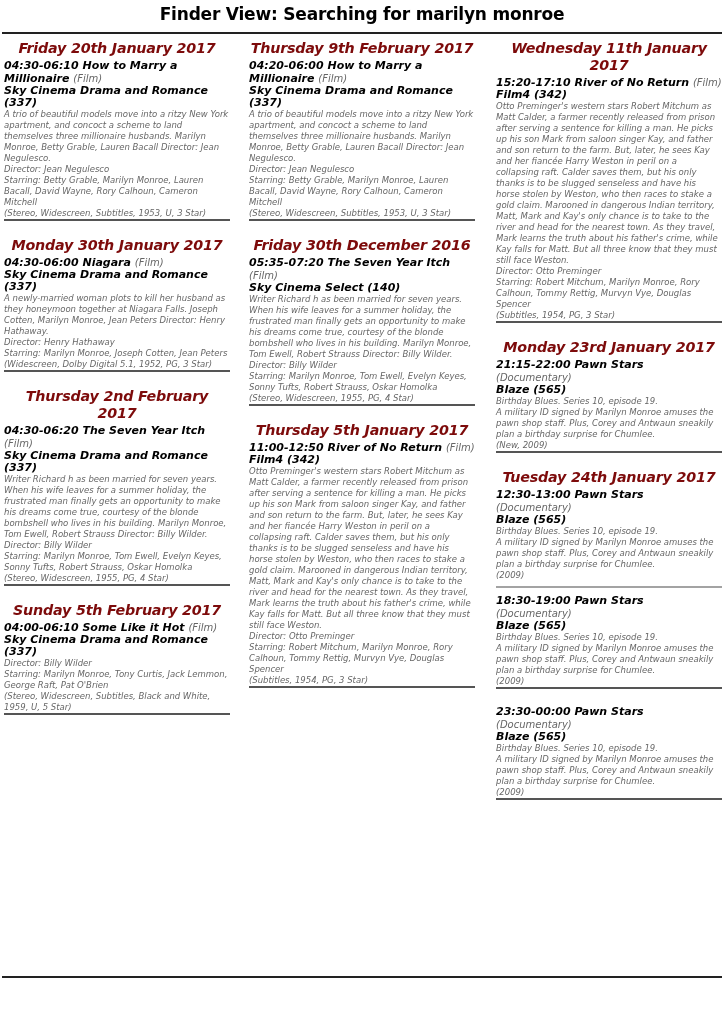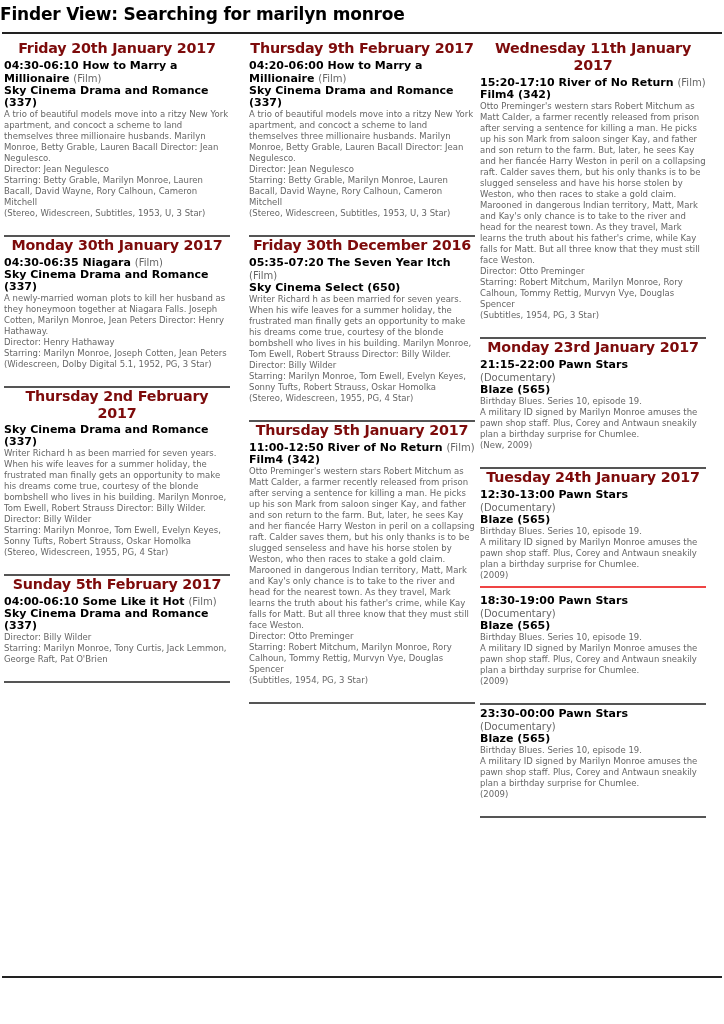--- a/index.html
+++ b/index.html
@@ -1,33 +1,33 @@
 <!DOCTYPE html>
 <html><head>
 <meta charset="utf-8">
 <style>
   html, body { margin: 0; padding: 0; background: #ffffff; }
   body { width: 724px; height: 1024px; position: relative; overflow: hidden;
          font-family: "DejaVu Sans", sans-serif; color: #000; }
-  .page-title { position: absolute; top: 4px; left: 0; width: 724px; text-align: left;
+  .page-title { position: absolute; top: 4px; left: 0; width: 724px; text-align: center;
          font-family: "DejaVu Sans", sans-serif; font-weight: bold; font-size: 17px; letter-spacing: -0.2px; }
   .top-rule { position: absolute; top: 32px; left: 2px; width: 720px; height: 2px; background: #222; }
   .columns { position: absolute; top: 40px; left: 0; width: 724px; }
   .col { position: absolute; top: 0; }
   .col-1 { left: 4px; width: 226px; }
   .col-2 { left: 249px; width: 226px; }
-  .col-3 { left: 480px; width: 226px; }
-  .entry { padding-bottom: 16px; border-bottom: 2px solid #555; margin-bottom: 0; }
+  .col-3 { left: 496px; width: 226px; }
+  .entry { padding-bottom: 0; border-bottom: 2px solid #555; margin-bottom: 16px; font-style: italic; }
   .day { color: #7d0b0b; font-weight: bold; font-size: 14.3px; line-height: 17px; text-align: center; letter-spacing: -0.2px; }
   .prog { margin-top: 2px; }
   .prog-title { font-weight: bold; font-size: 11px; line-height: 13px; }
   .genre { font-weight: normal; font-size: 10px; color: #666; }
   .channel { font-weight: bold; font-size: 11px; line-height: 12px; }
   .desc { font-size: 8.5px; line-height: 11px; color: #666; }
-  .subprog { border-top: 2px solid #ef4444; margin-top: 5px; padding-top: 6px; }
+  .subprog { border-top: 2px solid #a3a3a3; margin-top: 5px; padding-top: 6px; }
   .bottom-rule { position: absolute; top: 976px; left: 2px; width: 720px; height: 2px; background: #222; }
   .footer { position: absolute; top: 1044px; left: 40px; width: 644px; text-align: center;
             font-size: 12.5px; line-height: 15px; color: #555; margin-top: 33px; }
 </style>
 </head>
 <body>
 
 <div class="page-title">Finder View: Searching for marilyn monroe</div>
 <div class="top-rule"></div>
 
@@ -40,65 +40,67 @@
           <div class="channel">Sky Cinema Drama and Romance (337)</div>
           <div class="desc">A trio of beautiful models move into a ritzy New York apartment, and concoct a scheme to land themselves three millionaire husbands. Marilyn Monroe, Betty Grable, Lauren Bacall Director: Jean Negulesco.</div>
           <div class="desc">Director: Jean Negulesco</div>
           <div class="desc">Starring: Betty Grable, Marilyn Monroe, Lauren Bacall, David Wayne, Rory Calhoun, Cameron Mitchell</div>
           <div class="desc">(Stereo, Widescreen, Subtitles, 1953, U, 3 Star)</div>
         </div>
       </div>
       <div class="entry">
         <div class="day">Monday 30th January 2017</div>
         <div class="prog">
-          <div class="prog-title"><span>04:30-06:35 Niagara</span> <span class="genre">(Film)</span></div>
+          <div class="prog-title"><span>04:30-06:00 Niagara</span> <span class="genre">(Film)</span></div>
           <div class="channel">Sky Cinema Drama and Romance (337)</div>
           <div class="desc">A newly-married woman plots to kill her husband as they honeymoon together at Niagara Falls. Joseph Cotten, Marilyn Monroe, Jean Peters Director: Henry Hathaway.</div>
           <div class="desc">Director: Henry Hathaway</div>
           <div class="desc">Starring: Marilyn Monroe, Joseph Cotten, Jean Peters</div>
           <div class="desc">(Widescreen, Dolby Digital 5.1, 1952, PG, 3 Star)</div>
         </div>
       </div>
       <div class="entry">
         <div class="day">Thursday 2nd February 2017</div>
         <div class="prog">
+          <div class="prog-title"><span>04:30-06:20 The Seven Year Itch</span> <span class="genre">(Film)</span></div>
           <div class="channel">Sky Cinema Drama and Romance (337)</div>
           <div class="desc">Writer Richard h as been married for seven years. When his wife leaves for a summer holiday, the frustrated man finally gets an opportunity to make his dreams come true, courtesy of the blonde bombshell who lives in his building. Marilyn Monroe, Tom Ewell, Robert Strauss Director: Billy Wilder.</div>
           <div class="desc">Director: Billy Wilder</div>
           <div class="desc">Starring: Marilyn Monroe, Tom Ewell, Evelyn Keyes, Sonny Tufts, Robert Strauss, Oskar Homolka</div>
           <div class="desc">(Stereo, Widescreen, 1955, PG, 4 Star)</div>
         </div>
       </div>
       <div class="entry">
         <div class="day">Sunday 5th February 2017</div>
         <div class="prog">
           <div class="prog-title"><span>04:00-06:10 Some Like it Hot</span> <span class="genre">(Film)</span></div>
           <div class="channel">Sky Cinema Drama and Romance (337)</div>
           <div class="desc">Director: Billy Wilder</div>
           <div class="desc">Starring: Marilyn Monroe, Tony Curtis, Jack Lemmon, George Raft, Pat O'Brien</div>
+          <div class="desc">(Stereo, Widescreen, Subtitles, Black and White, 1959, U, 5 Star)</div>
         </div>
       </div>
     </div>
   <div class="col col-2">
       <div class="entry">
         <div class="day">Thursday 9th February 2017</div>
         <div class="prog">
           <div class="prog-title"><span>04:20-06:00 How to Marry a Millionaire</span> <span class="genre">(Film)</span></div>
           <div class="channel">Sky Cinema Drama and Romance (337)</div>
           <div class="desc">A trio of beautiful models move into a ritzy New York apartment, and concoct a scheme to land themselves three millionaire husbands. Marilyn Monroe, Betty Grable, Lauren Bacall Director: Jean Negulesco.</div>
           <div class="desc">Director: Jean Negulesco</div>
           <div class="desc">Starring: Betty Grable, Marilyn Monroe, Lauren Bacall, David Wayne, Rory Calhoun, Cameron Mitchell</div>
           <div class="desc">(Stereo, Widescreen, Subtitles, 1953, U, 3 Star)</div>
         </div>
       </div>
       <div class="entry">
         <div class="day">Friday 30th December 2016</div>
         <div class="prog">
           <div class="prog-title"><span>05:35-07:20 The Seven Year Itch</span> <span class="genre">(Film)</span></div>
-          <div class="channel">Sky Cinema Select (650)</div>
+          <div class="channel">Sky Cinema Select (140)</div>
           <div class="desc">Writer Richard h as been married for seven years. When his wife leaves for a summer holiday, the frustrated man finally gets an opportunity to make his dreams come true, courtesy of the blonde bombshell who lives in his building. Marilyn Monroe, Tom Ewell, Robert Strauss Director: Billy Wilder.</div>
           <div class="desc">Director: Billy Wilder</div>
           <div class="desc">Starring: Marilyn Monroe, Tom Ewell, Evelyn Keyes, Sonny Tufts, Robert Strauss, Oskar Homolka</div>
           <div class="desc">(Stereo, Widescreen, 1955, PG, 4 Star)</div>
         </div>
       </div>
       <div class="entry">
         <div class="day">Thursday 5th January 2017</div>
         <div class="prog">
           <div class="prog-title"><span>11:00-12:50 River of No Return</span> <span class="genre">(Film)</span></div>

